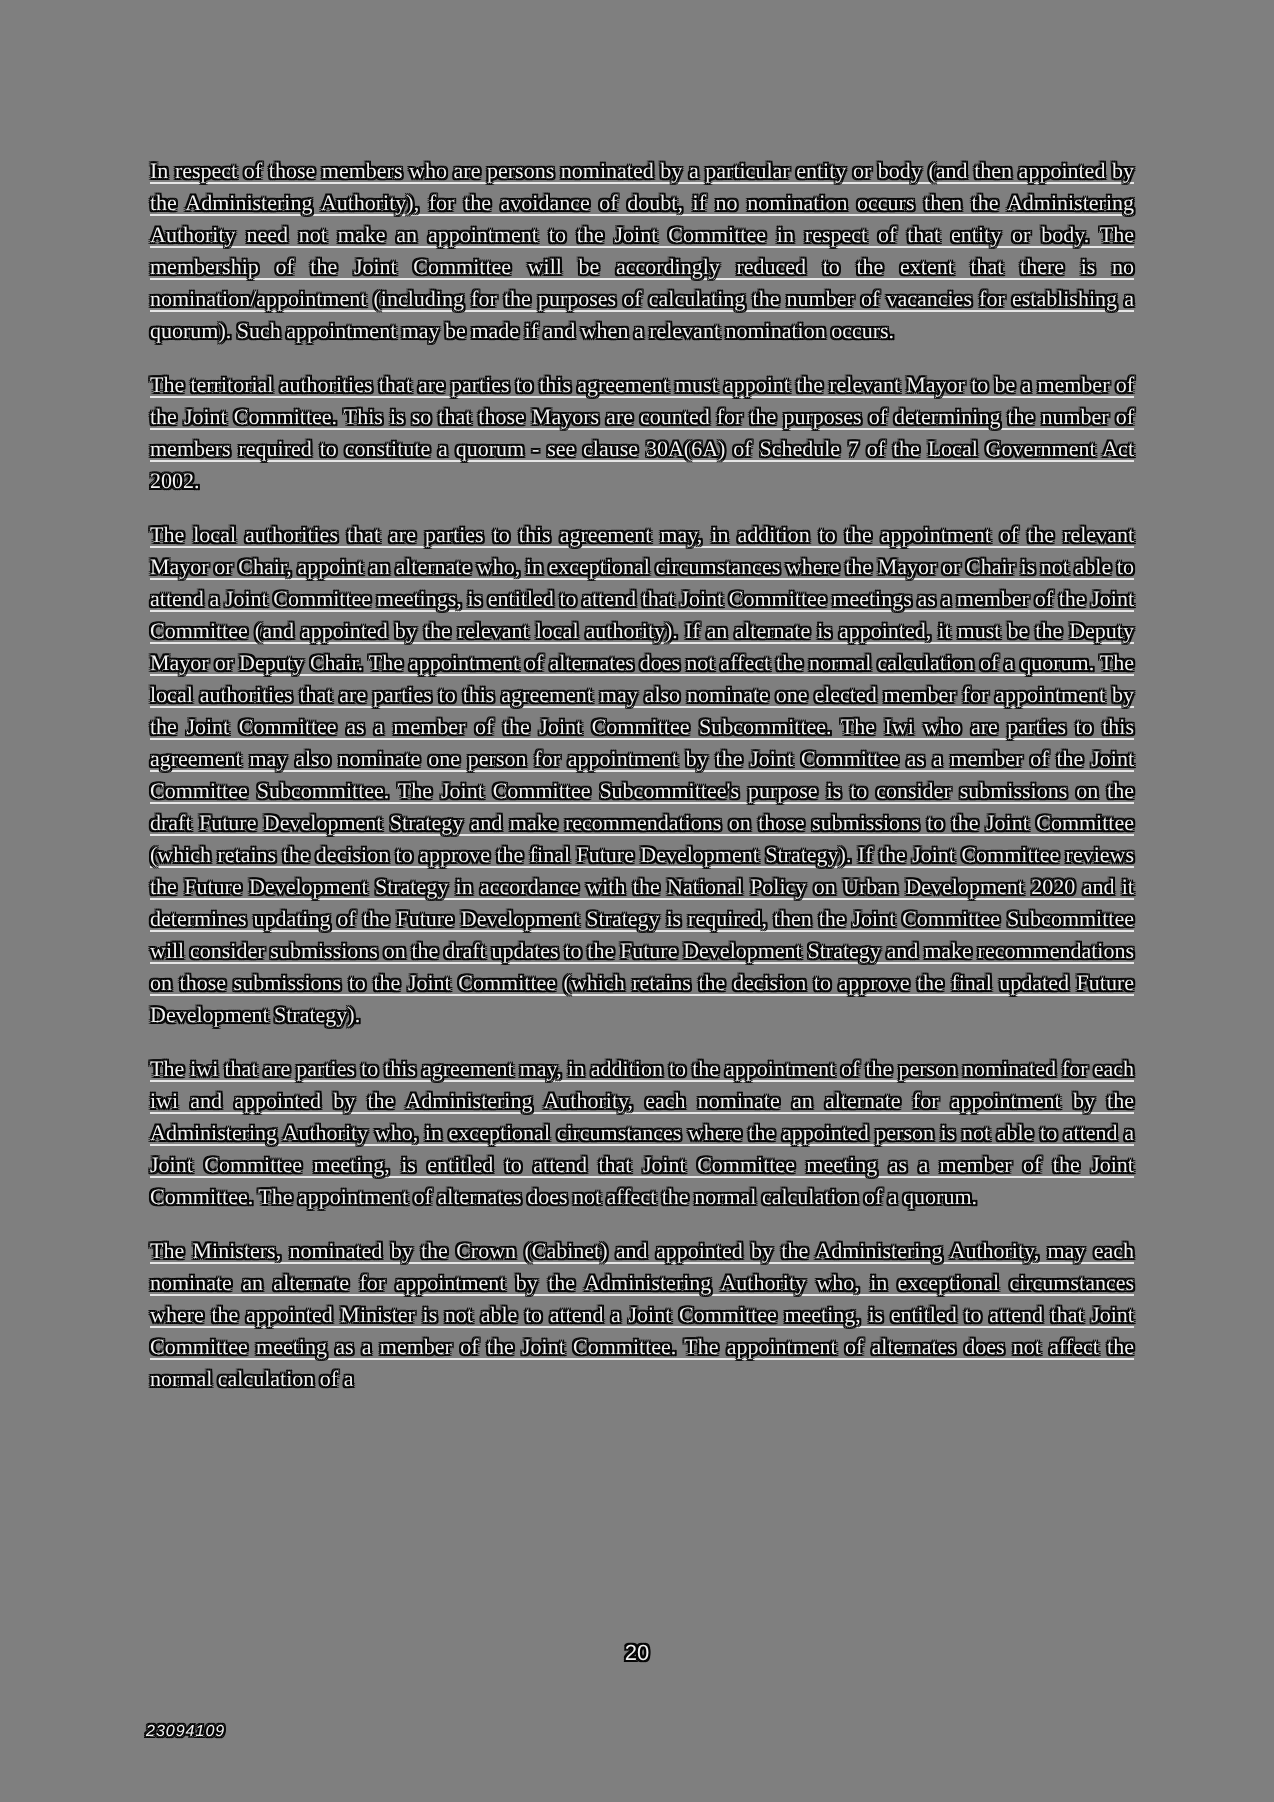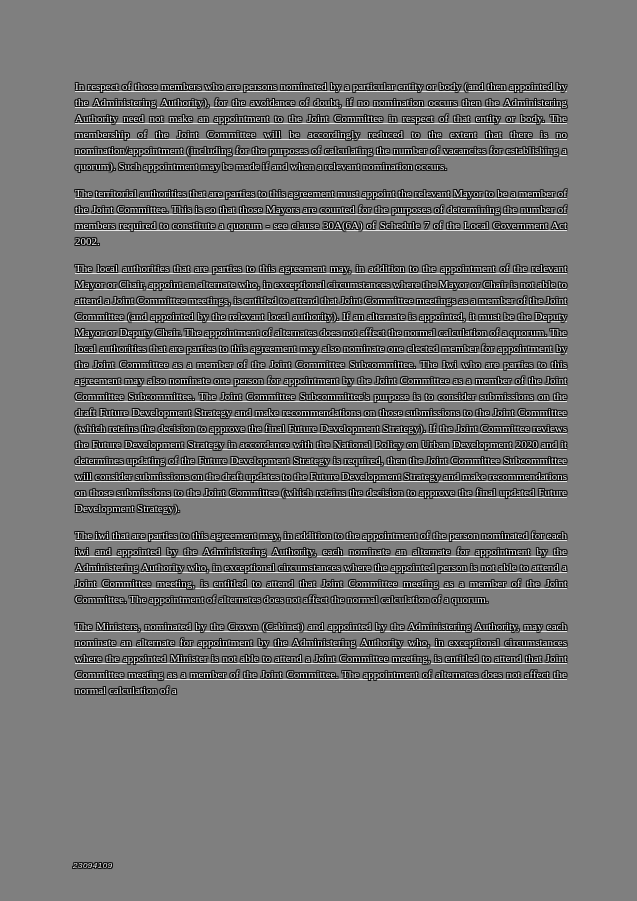--- a/index.html
+++ b/index.html
@@ -72,14 +72,15 @@
 <body>
 
 <div class="page">
   <div class="content">
     <p class="para doc-text">In respect of those members who are persons nominated by a particular entity or body (and then appointed by the Administering Authority), for the avoidance of doubt, if no nomination occurs then the Administering Authority need not make an appointment to the Joint Committee in respect of that entity or body. The membership of the Joint Committee will be accordingly reduced to the extent that there is no nomination/appointment (including for the purposes of calculating the number of vacancies for establishing a quorum). Such appointment may be made if and when a relevant nomination occurs.</p>
     <p class="para doc-text">The territorial authorities that are parties to this agreement must appoint the relevant Mayor to be a member of the Joint Committee. This is so that those Mayors are counted for the purposes of determining the number of members required to constitute a quorum - see clause 30A(6A) of Schedule 7 of the Local Government Act 2002.</p>
     <p class="para doc-text">The local authorities that are parties to this agreement may, in addition to the appointment of the relevant Mayor or Chair, appoint an alternate who, in exceptional circumstances where the Mayor or Chair is not able to attend a Joint Committee meetings, is entitled to attend that Joint Committee meetings as a member of the Joint Committee (and appointed by the relevant local authority). If an alternate is appointed, it must be the Deputy Mayor or Deputy Chair. The appointment of alternates does not affect the normal calculation of a quorum. The local authorities that are parties to this agreement may also nominate one elected member for appointment by the Joint Committee as a member of the Joint Committee Subcommittee. The Iwi who are parties to this agreement may also nominate one person for appointment by the Joint Committee as a member of the Joint Committee Subcommittee. The Joint Committee Subcommittee's purpose is to consider submissions on the draft Future Development Strategy and make recommendations on those submissions to the Joint Committee (which retains the decision to approve the final Future Development Strategy). If the Joint Committee reviews the Future Development Strategy in accordance with the National Policy on Urban Development 2020 and it determines updating of the Future Development Strategy is required, then the Joint Committee Subcommittee will consider submissions on the draft updates to the Future Development Strategy and make recommendations on those submissions to the Joint Committee (which retains the decision to approve the final updated Future Development Strategy).</p>
     <p class="para doc-text">The iwi that are parties to this agreement may, in addition to the appointment of the person nominated for each iwi and appointed by the Administering Authority, each nominate an alternate for appointment by the Administering Authority who, in exceptional circumstances where the appointed person is not able to attend a Joint Committee meeting, is entitled to attend that Joint Committee meeting as a member of the Joint Committee. The appointment of alternates does not affect the normal calculation of a quorum.</p>
     <p class="para doc-text">The Ministers, nominated by the Crown (Cabinet) and appointed by the Administering Authority, may each nominate an alternate for appointment by the Administering Authority who, in exceptional circumstances where the appointed Minister is not able to attend a Joint Committee meeting, is entitled to attend that Joint Committee meeting as a member of the Joint Committee. The appointment of alternates does not affect the normal calculation of a</p>
   </div>
+  <div class="page-number doc-text">20</div>
   <div class="doc-ref doc-text">23094109</div>
 </div>
 
 </body></html>

